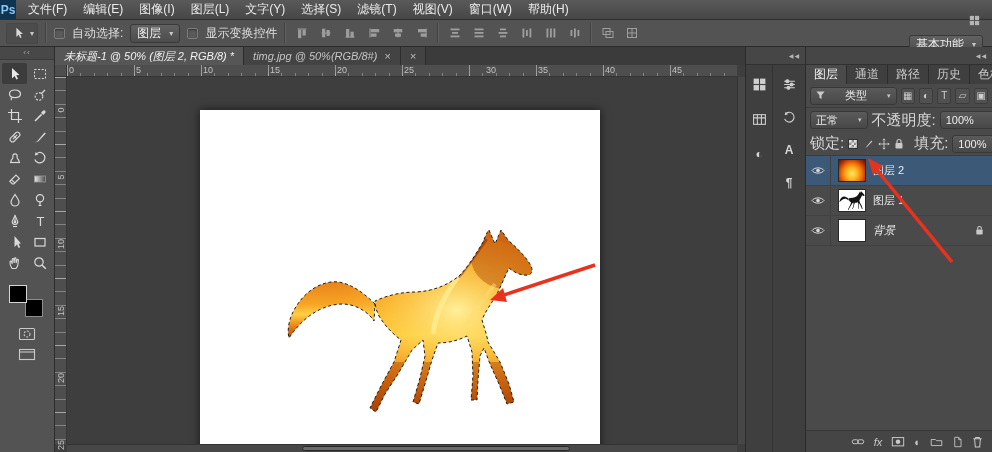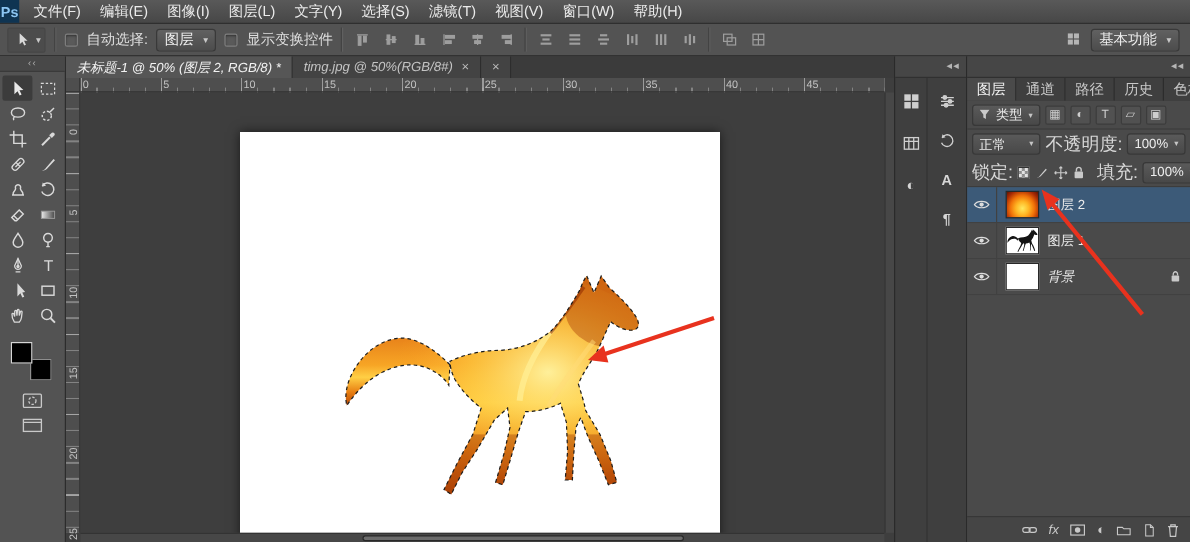--- a/index.html
+++ b/index.html
@@ -14,21 +14,21 @@
 
   
   .optionsbar{height:27px;background:#535353;border-bottom:1px solid #2b2b2b;display:flex;align-items:center;padding:0 6px;gap:7px;}
   .ob-sep{width:2px;height:20px;border-left:1px solid #434343;border-right:1px solid #606060;}
   .ob-toolpreset{display:flex;align-items:center;gap:3px;padding:1px 3px;border:1px solid #464646;border-radius:2px;background:#4c4c4c;}
   .checkbox{width:11px;height:11px;border:1px solid #7d7d7d;background:#5a5a5a;border-radius:2px;box-shadow:inset 0 1px 2px rgba(0,0,0,.45);flex:none;}
   .ob-label{font-size:12px;color:#dedede;white-space:nowrap;}
   .combo{height:19px;display:flex;align-items:center;gap:8px;padding:0 6px;background:linear-gradient(#616161,#4c4c4c);border:1px solid #393939;border-radius:3px;font-size:12px;color:#efefef;white-space:nowrap;}
   .combo .caret{font-size:8px;color:#c8c8c8;}
   .obicon{width:17px;height:17px;display:flex;align-items:center;justify-content:center;}
-  .workspace-area{margin-left:auto;display:flex;align-items:flex-start;gap:6px;padding-right:3px;}
+  .workspace-area{margin-left:auto;display:flex;align-items:flex-end;gap:6px;padding-right:3px;flex-direction:column;}
 
   
   .main{display:flex;height:405px;}
 
   
   .toolbar{width:55px;background:#535353;border-right:1px solid #2c2c2c;display:flex;flex-direction:column;align-items:center;flex:none;}
   .toolbar-top{width:100%;height:13px;background:#484848;border-bottom:1px solid #3a3a3a;color:#a9a9a9;font-size:8px;text-align:center;line-height:12px;letter-spacing:1px;}
   .tools-grid{display:grid;grid-template-columns:25px 25px;margin-top:3px;}
   .tool{height:21px;display:flex;align-items:center;justify-content:center;border-radius:2px;}
   .tool.active{background:#3c3c3c;}
@@ -68,21 +68,21 @@
   .strip-icon{width:18px;height:18px;display:flex;align-items:center;justify-content:center;color:#d6d6d6;font-size:12px;font-weight:bold;}
 
   
   .dock{width:187px;background:#3f3f3f;border-left:1px solid #2a2a2a;display:flex;flex-direction:column;flex:none;}
   .panel-tabs{height:19px;background:#393939;display:flex;flex:none;}
   .panel-tab{padding:0 8px;line-height:19px;font-size:12px;color:#c9c9c9;background:#3f3f3f;border-right:1px solid #2c2c2c;white-space:nowrap;}
   .panel-tab.active{background:#4a4a4a;color:#f1f1f1;}
   .panel-body{flex:1;background:#4a4a4a;display:flex;flex-direction:column;}
   .prow{display:flex;align-items:center;padding:0 4px;gap:4px;flex:none;}
   .filter-row{height:24px;border-bottom:1px solid #3c3c3c;}
-  .mini-combo{height:18px;display:flex;align-items:center;gap:5px;padding:0 5px;background:linear-gradient(#5a5a5a,#484848);border:1px solid #383838;border-radius:3px;font-size:11px;color:#ececec;white-space:nowrap;}
+  .mini-combo{height:18px;display:flex;align-items:center;gap:20px;padding:0 5px;background:linear-gradient(#5a5a5a,#484848);border:1px solid #383838;border-radius:3px;font-size:11px;color:#ececec;white-space:nowrap;}
   .mini-combo .caret{font-size:7px;color:#c6c6c6;}
   .filter-icon{width:17px;height:16px;display:flex;align-items:center;justify-content:center;color:#cecece;font-size:10px;background:#515151;border:1px solid #3c3c3c;border-radius:2px;}
   .blend-row{height:24px;}
   .plabel{font-size:15px;color:#d8d8d8;white-space:nowrap;}
   .lock-row{height:24px;border-bottom:1px solid #3c3c3c;}
   .lock-icon{width:15px;height:15px;display:flex;align-items:center;justify-content:center;}
   .checker{width:10px;height:10px;background-color:#e2e2e2;background-image:linear-gradient(45deg,#8a8a8a 25%,transparent 25%,transparent 75%,#8a8a8a 75%),linear-gradient(45deg,#8a8a8a 25%,transparent 25%,transparent 75%,#8a8a8a 75%);background-size:5px 5px;background-position:0 0,2.5px 2.5px;border:1px solid #333;}
   .layers-list{flex:1;display:flex;flex-direction:column;}
   .layer-row{height:30px;display:flex;align-items:center;background:#4a4a4a;border-bottom:1px solid #414141;flex:none;}
   .layer-row.selected{background:#3c5a78;}
@@ -417,21 +417,21 @@
 
     <div class="viewport">
       <div class="ruler-corner"></div>
       <div class="ruler-h">
         <span class="num" style="left:2px">0</span>
         <span class="num" style="left:69px">5</span>
         <span class="num" style="left:136px">10</span>
         <span class="num" style="left:203px">15</span>
         <span class="num" style="left:270px">20</span>
         <span class="num" style="left:337px">25</span>
-        <span class="num" style="left:404px">30</span>
+        <span class="num" style="left:419px">30</span>
         <span class="num" style="left:471px">35</span>
         <span class="num" style="left:538px">40</span>
         <span class="num" style="left:605px">45</span>
       </div>
       <div class="ruler-v">
         <span class="num" style="top:28px">0</span>
         <span class="num" style="top:95px">5</span>
         <span class="num" style="top:162px">10</span>
         <span class="num" style="top:229px">15</span>
         <span class="num" style="top:296px">20</span>

